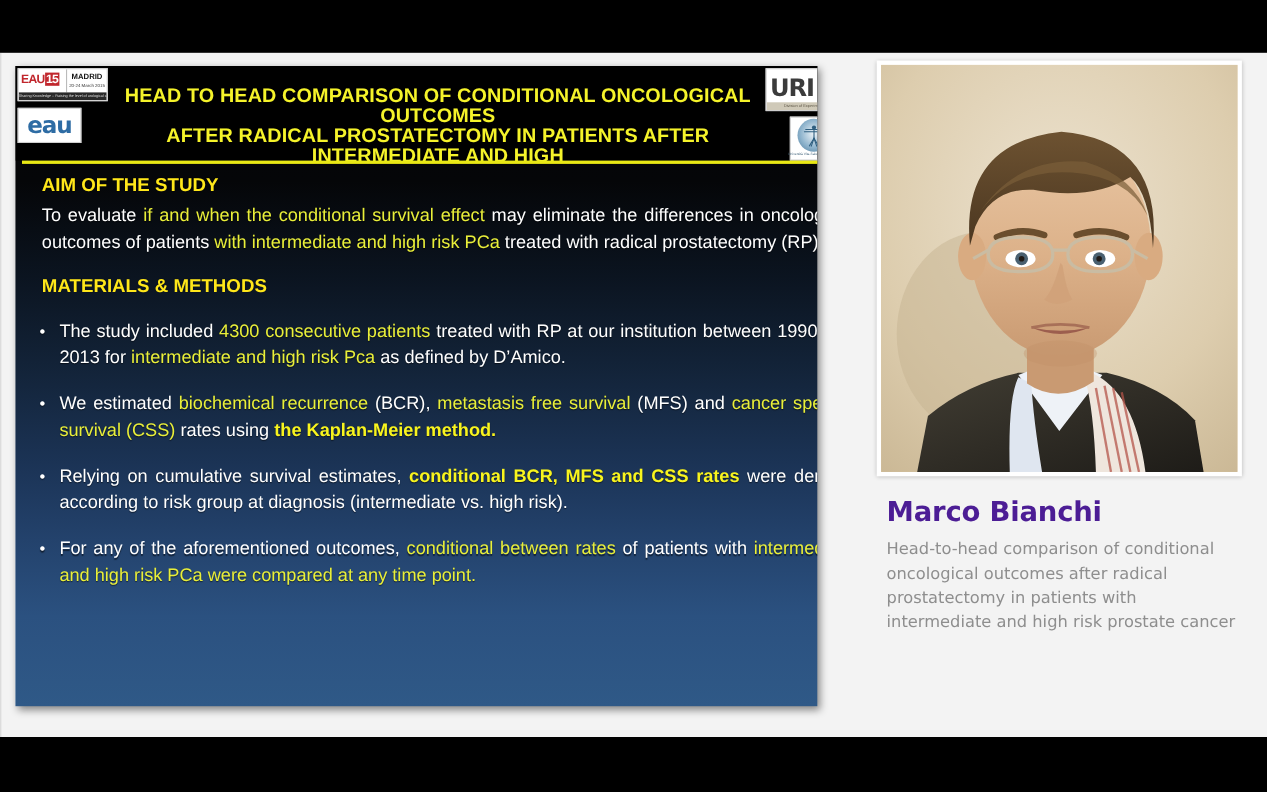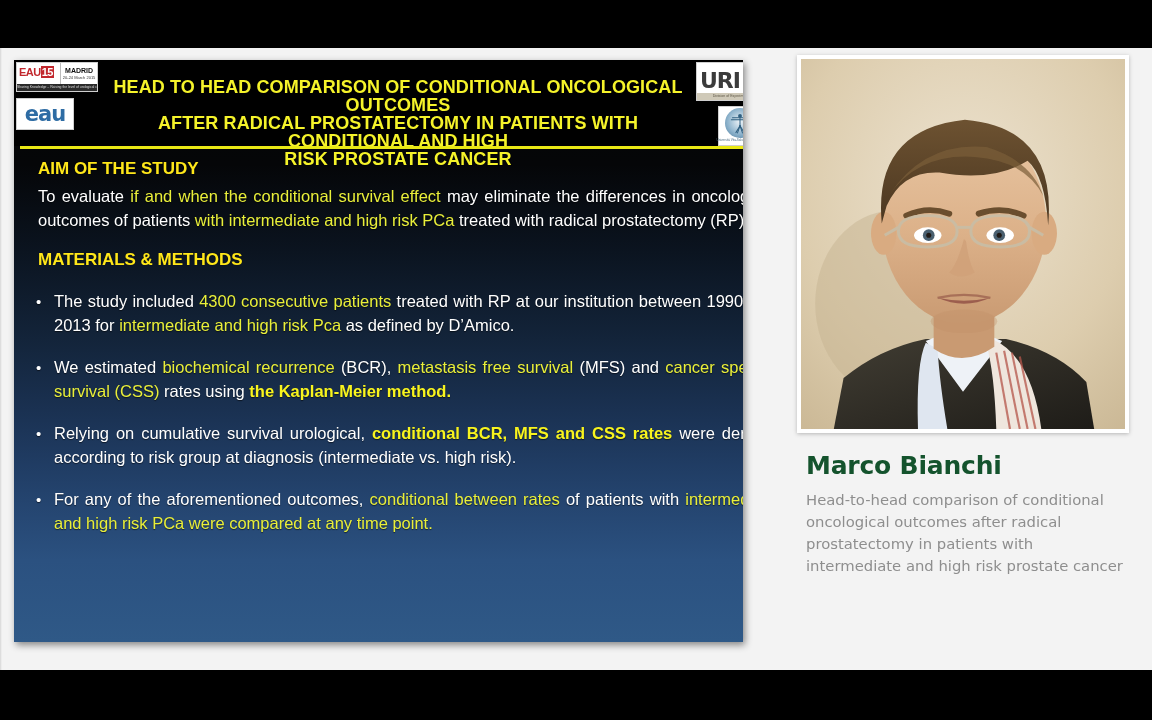--- a/index.html
+++ b/index.html
@@ -253,21 +253,21 @@
     box-shadow: 0 1px 4px rgba(0,0,0,0.25);
   }
   #portrait {
     width: 100%; height: 100%;
     background: #d9c49d;
     position: relative;
     overflow: hidden;
   }
   #author-name {
     margin: 18px 0 9px 9px;
-    color: #14532d;
+    color: #4c1d95;
     font-size: 25px;
     font-weight: bold;
     letter-spacing: -0.2px;
     font-family: "DejaVu Sans", sans-serif;
   }
   #author-desc {
     margin: 0 14px 0 9px;
     color: #8e8e8e;
     font-size: 14.8px;
     line-height: 22px;
@@ -305,22 +305,21 @@
               </div>
             </div>
             <div class="eau15-tag">Sharing Knowledge – Raising the level of urological care</div>
           </div>
 
           <div class="eau-logo">eau</div>
         </div>
 
         <div id="slide-title">
           <div>HEAD TO HEAD COMPARISON OF CONDITIONAL ONCOLOGICAL OUTCOMES</div>
-          <div>AFTER RADICAL PROSTATECTOMY IN PATIENTS WITH CONDITIONAL AND HIGH</div>
-          <div>RISK PROSTATE CANCER</div>
+          <div>AFTER RADICAL PROSTATECTOMY IN PATIENTS AFTER INTERMEDIATE AND HIGH</div>
         </div>
 
         <div class="logo-col-right">
           <div class="uri-logo">
             <div class="uri-main">
               <div class="uri-mark">URI</div>
               <div class="uri-words">
                 <span>Urological</span>
                 <span>Research</span>
                 <span>Institute</span>
@@ -362,21 +361,21 @@
           <li class="bullet">
             <span class="dot">•</span>
             <span class="btext"><span>The study included </span><span class="hi">4300 consecutive patients</span><span> treated with RP at our institution between 1990 and 2013 for </span><span class="hi">intermediate and high risk Pca</span><span> as defined by D’Amico.</span></span>
           </li>
           <li class="bullet">
             <span class="dot">•</span>
             <span class="btext"><span>We estimated </span><span class="hi">biochemical recurrence</span><span> (BCR), </span><span class="hi">metastasis free survival</span><span> (MFS) and </span><span class="hi">cancer specific survival (CSS)</span><span> rates using </span><span class="hi-b">the Kaplan-Meier method.</span></span>
           </li>
           <li class="bullet">
             <span class="dot">•</span>
-            <span class="btext"><span>Relying on cumulative survival urological, </span><span class="hi-b">conditional BCR, MFS and CSS rates</span><span> were derived according to risk group at diagnosis (intermediate vs. high risk).</span></span>
+            <span class="btext"><span>Relying on cumulative survival estimates, </span><span class="hi-b">conditional BCR, MFS and CSS rates</span><span> were derived according to risk group at diagnosis (intermediate vs. high risk).</span></span>
           </li>
           <li class="bullet">
             <span class="dot">•</span>
             <span class="btext"><span>For any of the aforementioned outcomes, </span><span class="hi">conditional between rates</span><span> of patients with </span><span class="hi">intermediate and high risk PCa were compared at any time point.</span></span>
           </li>
         </ul>
 
       </div>
     </div>
 

